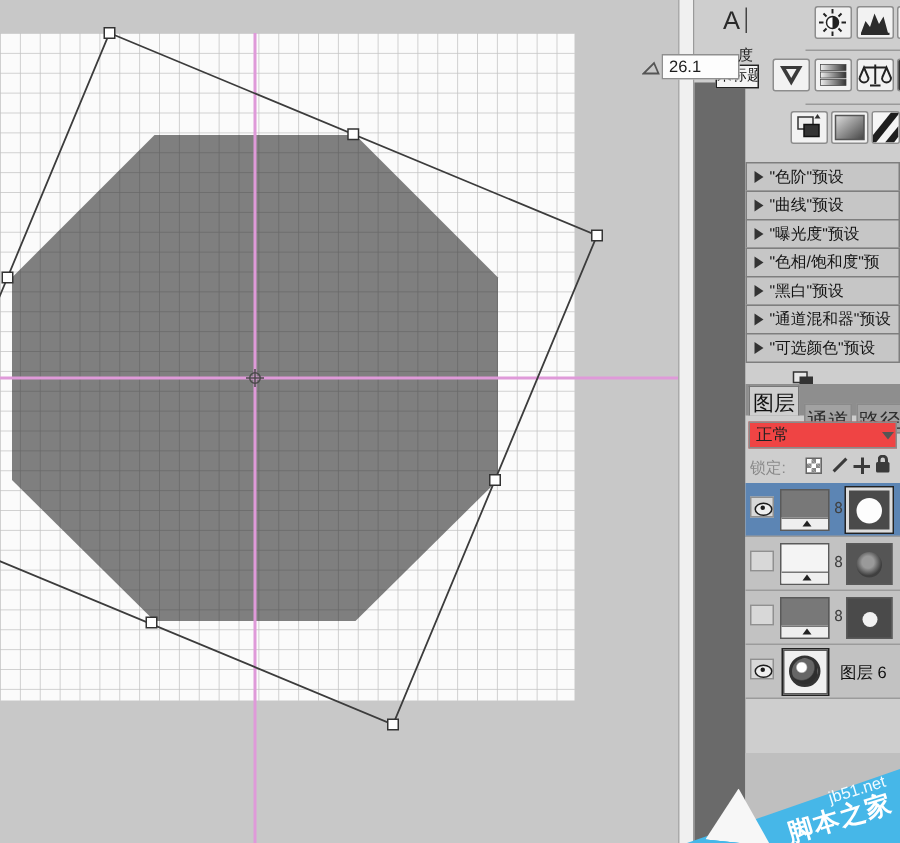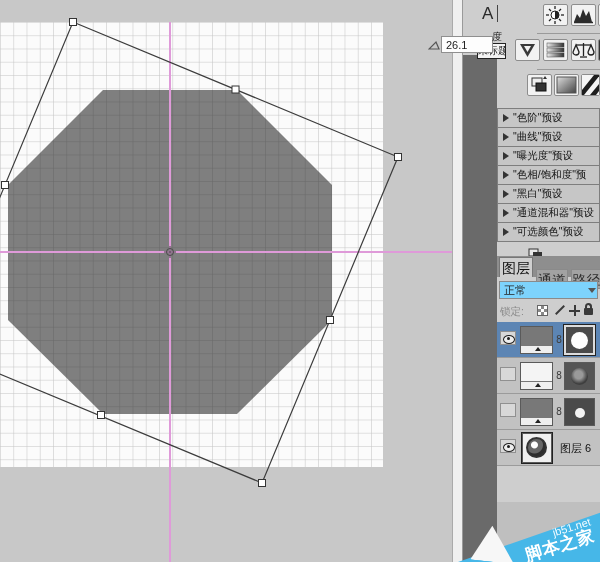--- a/index.html
+++ b/index.html
@@ -24,21 +24,21 @@
   .sep{position:absolute;height:1px;background:#9a9a9a;}
   
   .preset-row{position:absolute;left:0;width:103px;height:20px;background:#c6c6c6;border:1px solid #7e7e7e;box-sizing:border-box;display:flex;align-items:center;}
   .tri-right{width:0;height:0;border-top:4px solid transparent;border-bottom:4px solid transparent;border-left:6px solid #333;margin:0 4px 0 5px;}
   .preset-label{font-size:10.5px;color:#141414;white-space:nowrap;}
   
   .tabs-bg{position:absolute;left:0;top:256px;width:103px;height:21px;background:#8e8e8e;}
   .tab{position:absolute;top:257px;height:20px;font-size:14px;text-align:center;line-height:20px;box-sizing:border-box;}
   .tab.active{background:#cfcfcf;color:#111;border:1px solid #777;border-bottom:none;}
   .tab.inactive{background:#a2a2a2;color:#2e2e2e;border:1px solid #8a8a8a;margin-top:12px;}
-  .blend-box{position:absolute;left:2px;top:281px;width:99px;height:18px;background:#7dd3fc;border:1px solid #8a8a8a;box-sizing:border-box;font-size:11px;color:#222;line-height:16px;padding-left:4px;}
+  .blend-box{position:absolute;left:2px;top:281px;width:99px;height:18px;background:#ef4444;border:1px solid #8a8a8a;box-sizing:border-box;font-size:11px;color:#222;line-height:16px;padding-left:4px;}
   .blend-arrow{position:absolute;right:1px;top:6px;width:0;height:0;border-left:4px solid transparent;border-right:4px solid transparent;border-top:5px solid #555;}
   .lock-label{position:absolute;left:3px;top:305px;font-size:10.5px;color:#8a8a8a;}
   
   .checker{position:absolute;width:11px;height:11px;border:1px solid #666;background-image:linear-gradient(45deg,#888 25%,transparent 25%,transparent 75%,#888 75%),linear-gradient(45deg,#888 25%,#fff 25%,#fff 75%,#888 75%);background-size:6px 6px;background-position:0 0,3px 3px;box-sizing:border-box;}
   .brushline{position:absolute;width:12px;height:2px;background:#3a3a3a;transform:rotate(-45deg);}
   .movecross{position:absolute;width:11px;height:11px;background:linear-gradient(#3a3a3a,#3a3a3a) center/11px 2px no-repeat,linear-gradient(#3a3a3a,#3a3a3a) center/2px 11px no-repeat;}
   .padlock-body{position:absolute;width:9px;height:7px;background:#3a3a3a;border-radius:1px;}
   .padlock-shackle{position:absolute;width:7px;height:6px;border:2px solid #3a3a3a;border-bottom:none;border-radius:4px 4px 0 0;box-sizing:border-box;}
   
   .layer-row{position:absolute;left:0;width:103px;height:36px;border-bottom:1px solid #9b9b9b;box-sizing:border-box;}

